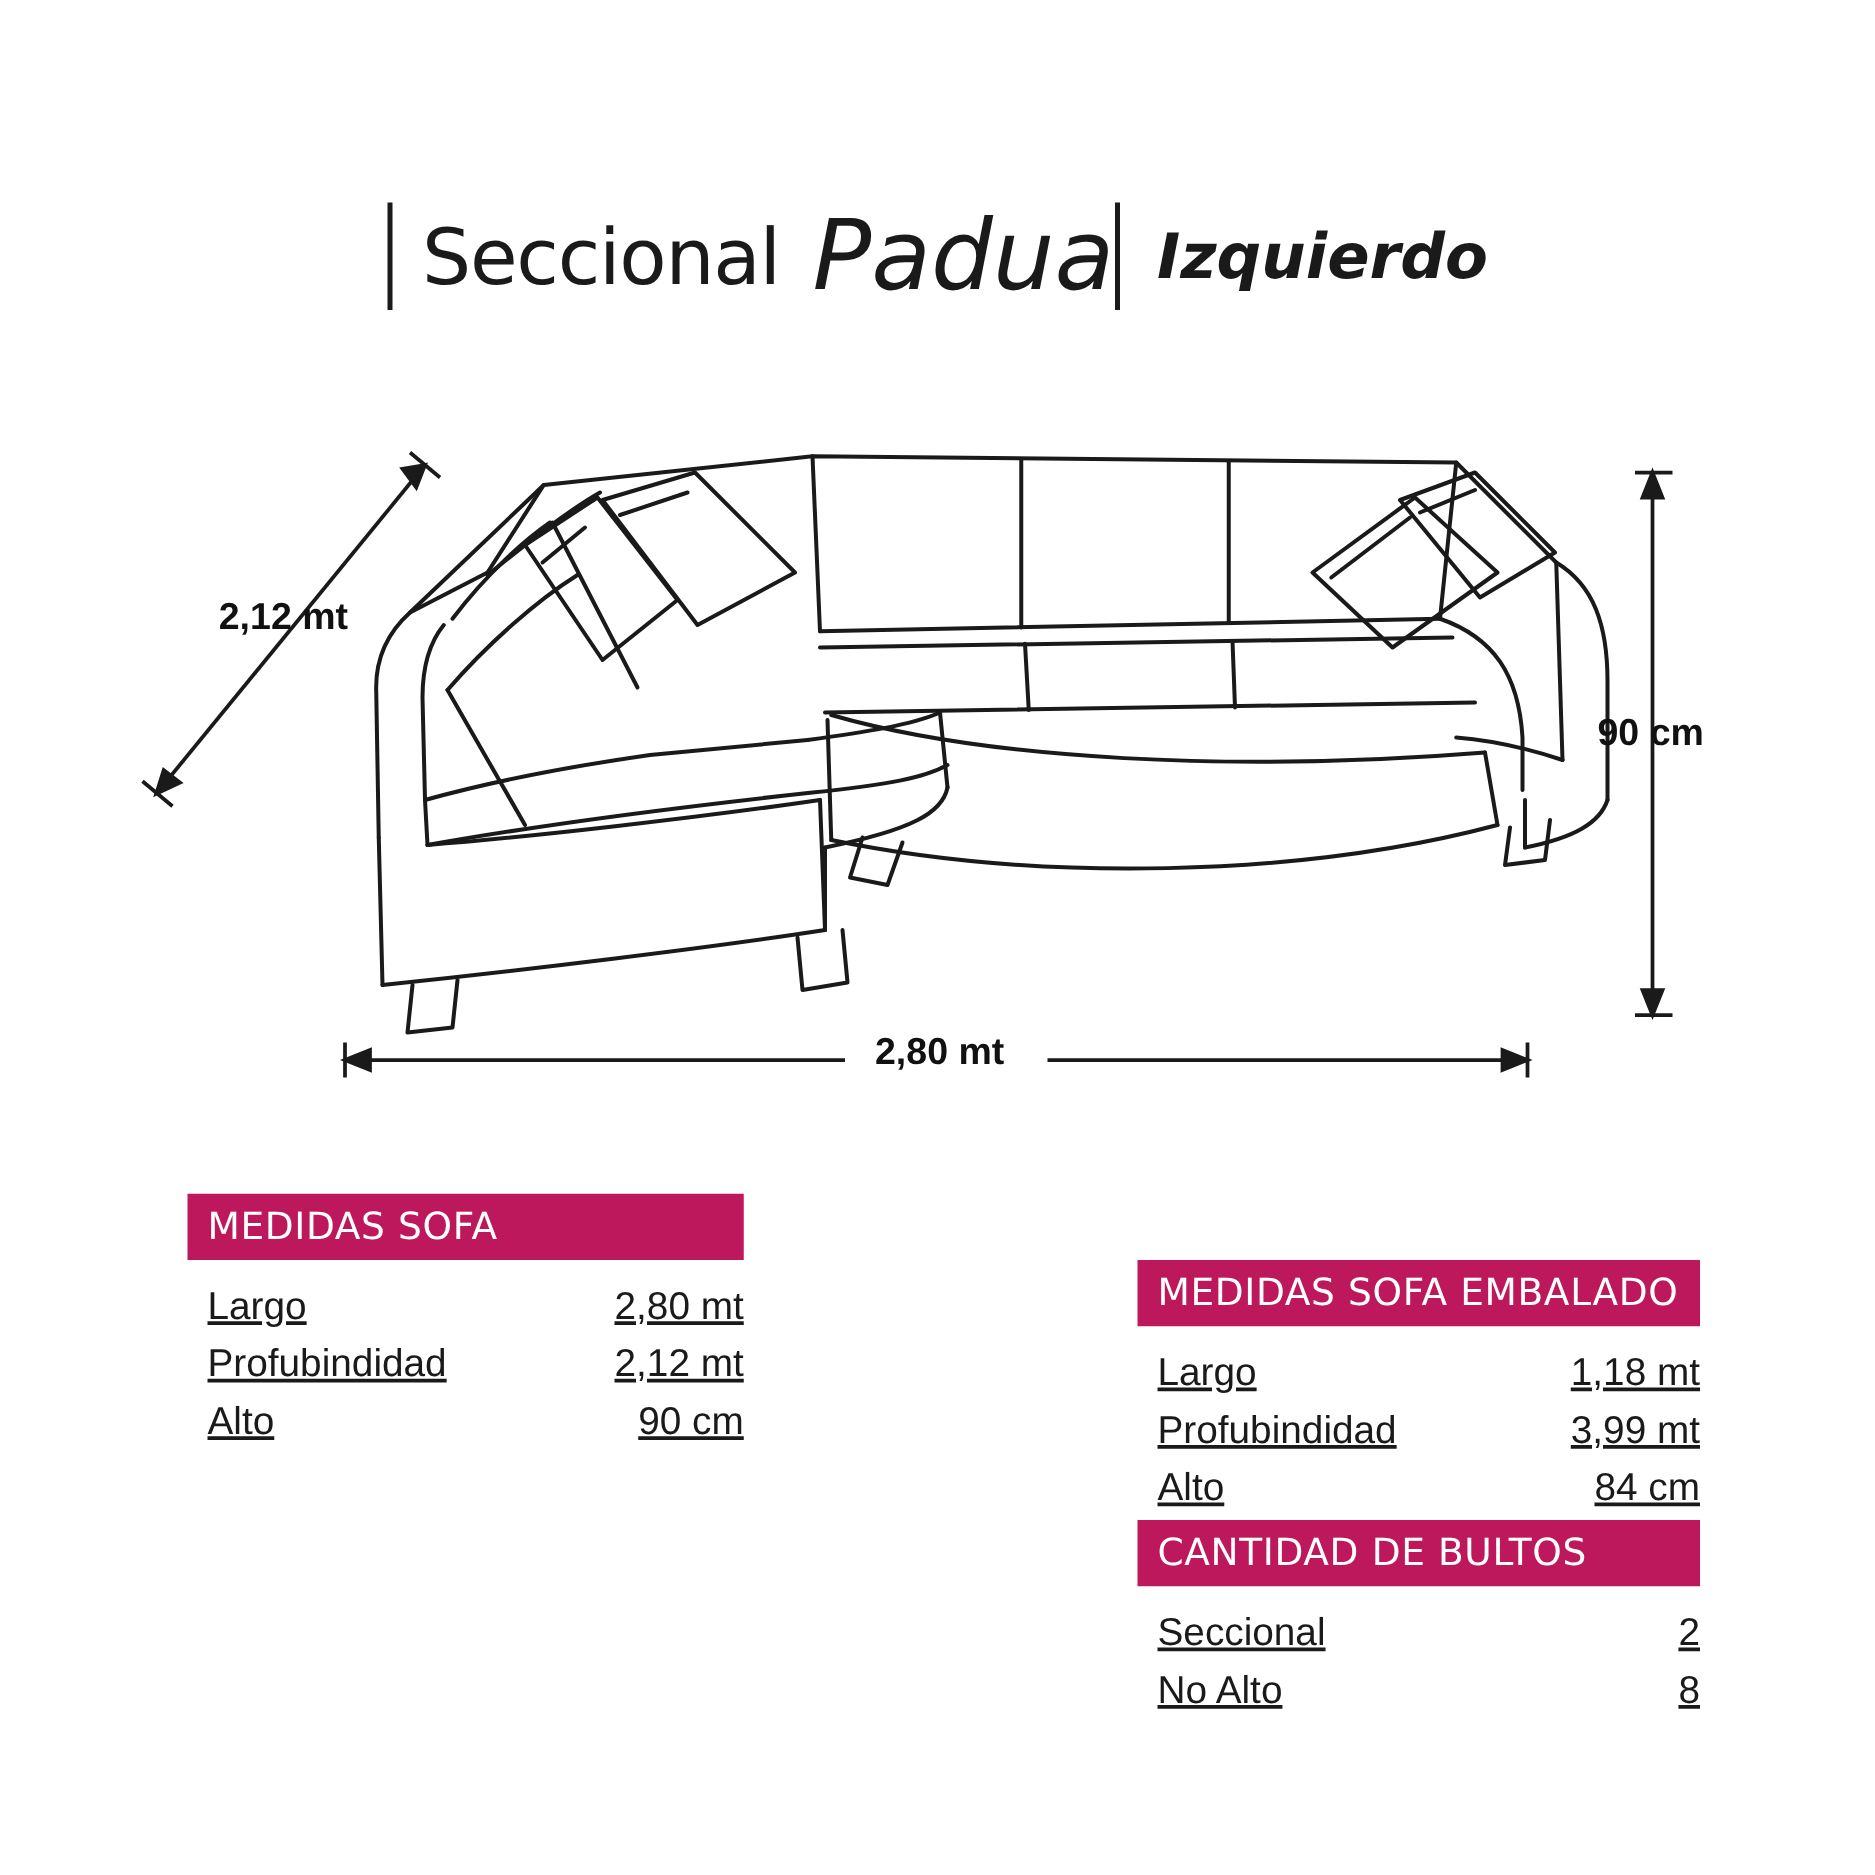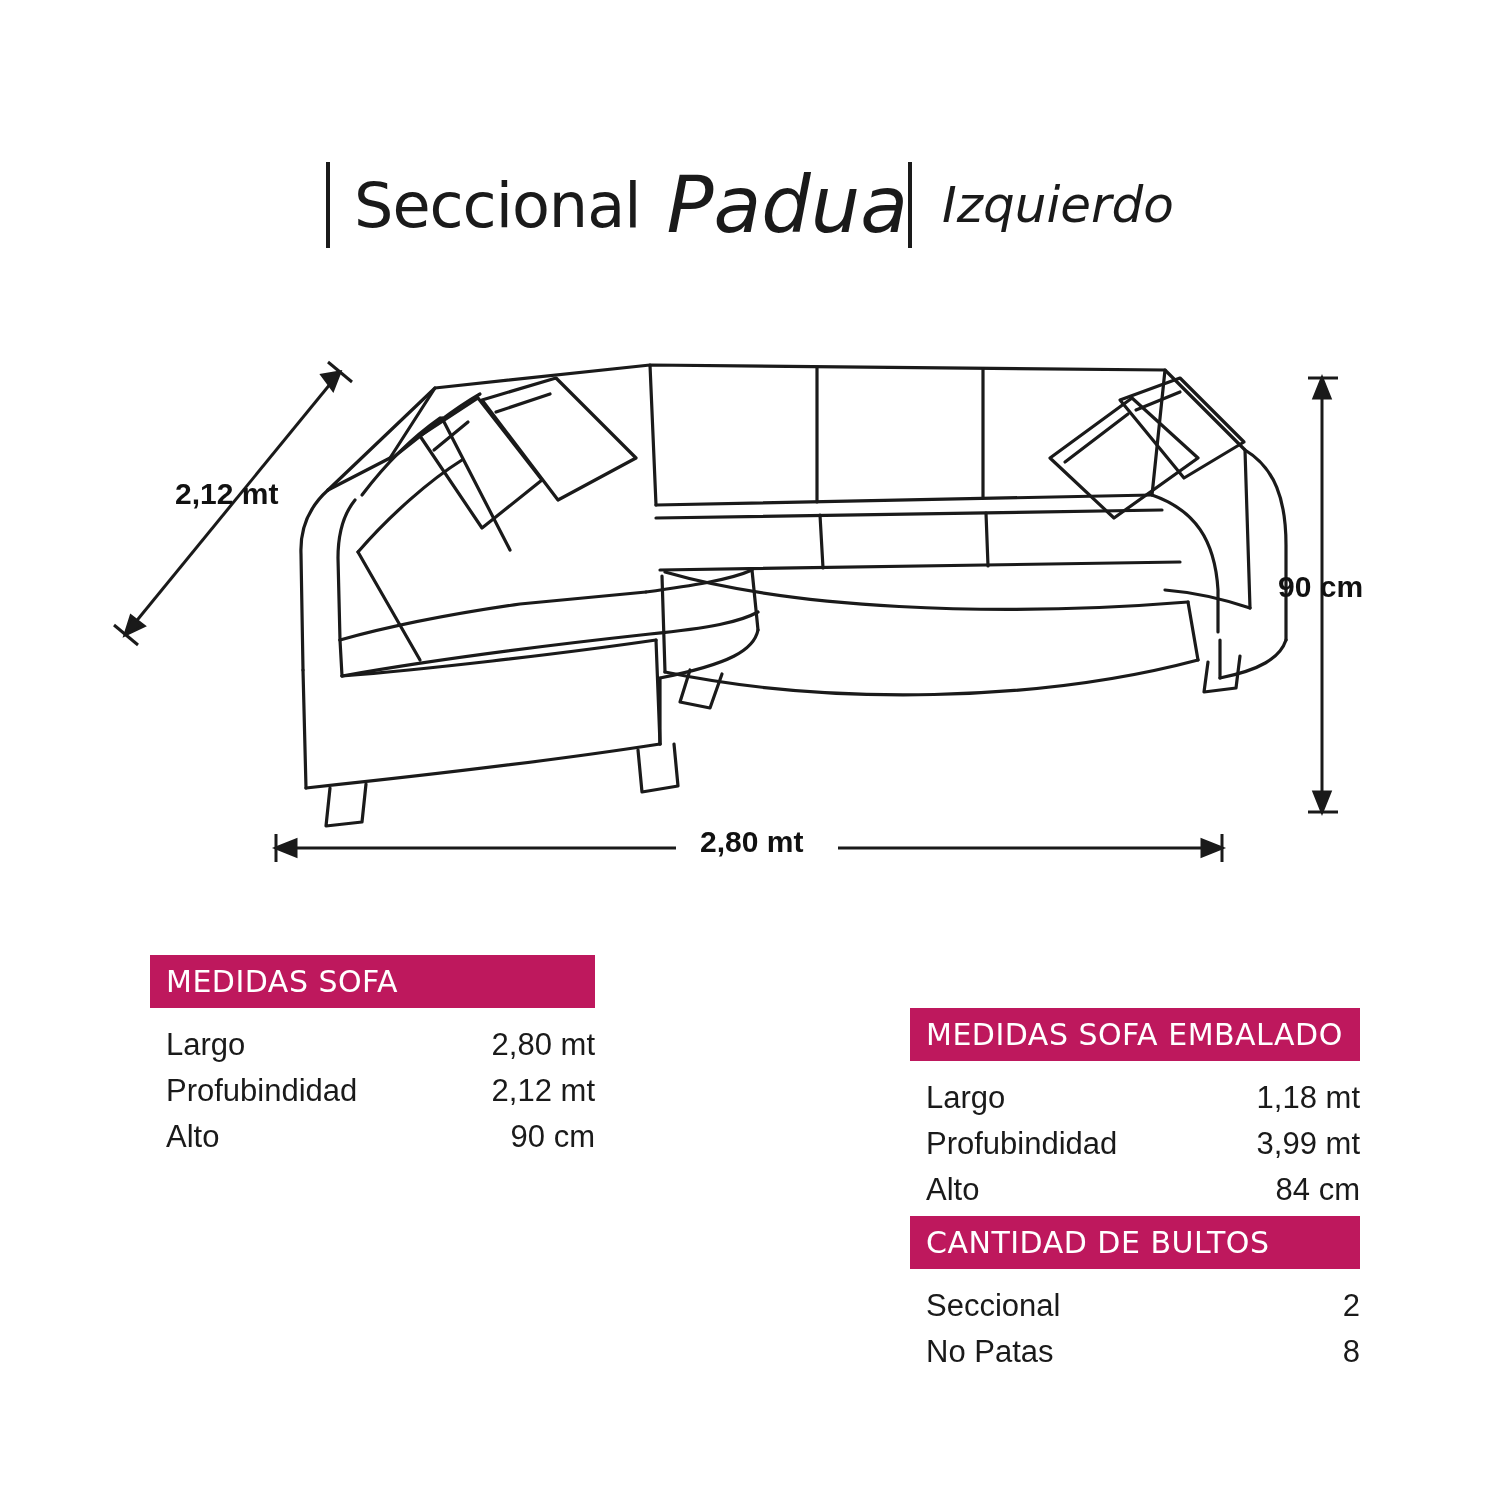--- a/index.html
+++ b/index.html
@@ -45,20 +45,21 @@
     font-style: italic;
     white-space: nowrap;
     font-family: "DejaVu Sans", sans-serif;
   }
   #title-side {
     font-size: 50px;
     font-style: italic;
     padding-left: 30px;
     white-space: nowrap;
     font-family: "DejaVu Sans", sans-serif;
+    font-weight: bold;
   }
 
   
   #drawing {
     position: absolute;
     left: 90px;
     top: 340px;
     width: 1330px;
     height: 560px;
   }
@@ -112,20 +113,21 @@
     padding: 9px 0 9px 16px;
     box-sizing: border-box;
   }
   .spec-rows { padding-top: 14px; }
   .spec-row {
     display: flex;
     align-items: flex-start;
     font-size: 31px;
     line-height: 46px;
     padding-left: 16px;
+    text-decoration: underline;
   }
   .spec-key { flex: 1 1 auto; }
   .spec-val { flex: 0 0 auto; text-align: right; min-width: 140px; }
   #spec-bulk .spec-val { min-width: 90px; }
 </style>
 </head>
 <body>
 
 <div id="title-row">
   <div class="title-rule"></div>
@@ -283,17 +285,17 @@
 </div>
 
 <div class="spec-block" id="spec-bulk">
   <div class="spec-header">CANTIDAD DE BULTOS</div>
   <div class="spec-rows">
     <div class="spec-row">
       <span class="spec-key">Seccional</span>
       <span class="spec-val">2</span>
     </div>
     <div class="spec-row">
-      <span class="spec-key">No Patas</span>
+      <span class="spec-key">No Alto</span>
       <span class="spec-val">8</span>
     </div>
   </div>
 </div>
 
 </body></html>

